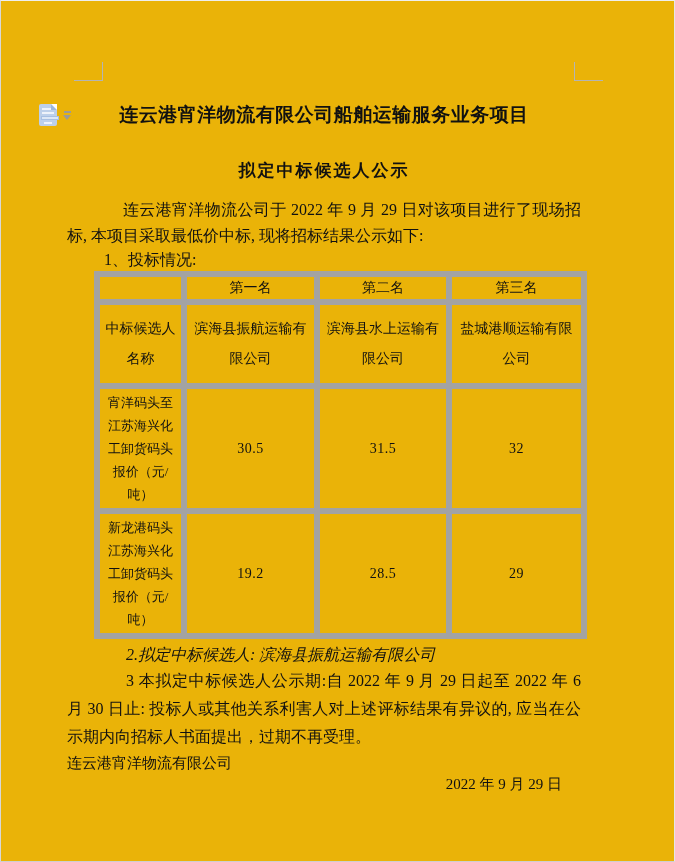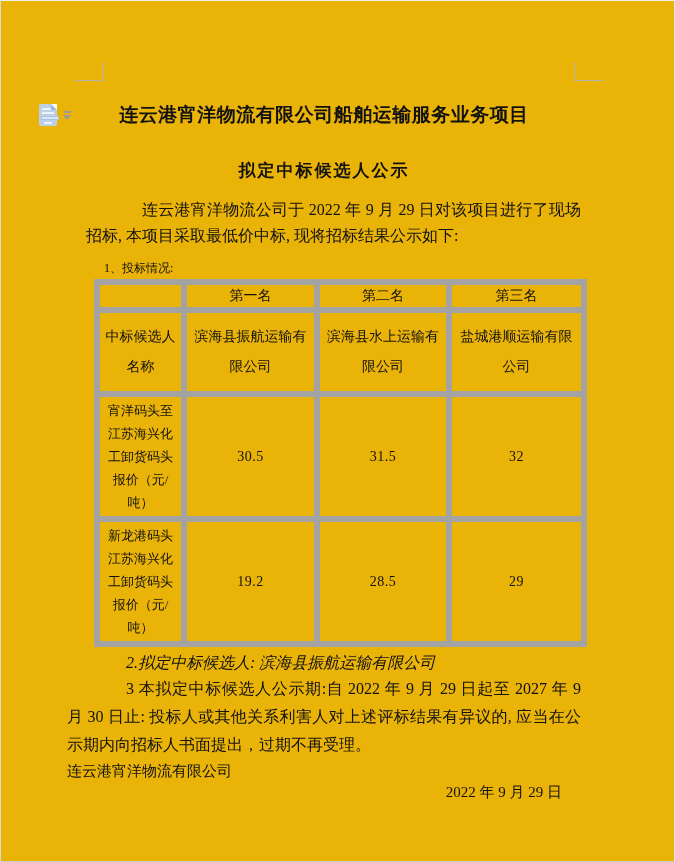--- a/index.html
+++ b/index.html
@@ -80,25 +80,24 @@
     text-align: center;
     font-size: 17px; font-weight: bold;
     letter-spacing: 2px;
     line-height: 22px;
   }
   .para-intro {
     margin-top: 15px;
     font-size: 16px; line-height: 26px;
     text-indent: 56px;
     text-align: justify;
-    margin-left: 19px;
   }
   .sec1 {
-    margin-top: 8px;
-    font-size: 12px; line-height: 22px;
+    margin-top: 0;
+    font-size: 16px; line-height: 22px;
     padding-left: 37px;
   }
   table.bid {
     margin-left: 27px;
     border-collapse: collapse;
     table-layout: fixed;
     width: 487px;
     font-size: 14px;
   }
   table.bid td {
@@ -209,20 +208,20 @@
         <td class="lbl">新龙港码头江苏海兴化工卸货码头报价（元/吨）</td>
         <td class="num">19.2</td>
         <td class="num">28.5</td>
         <td class="num">29</td>
       </tr>
     </tbody>
       </table>
 
     <div class="sec2">2.拟定中标候选人: 滨海县振航运输有限公司</div>
 
-    <div class="para3">3 本拟定中标候选人公示期:自 2022 年 9 月 29 日起至 2027 年 9 月 30 日止: 投标人或其他关系利害人对上述评标结果有异议的, 应当在公示期内向招标人书面提出，过期不再受理。</div>
+    <div class="para3">3 本拟定中标候选人公示期:自 2022 年 9 月 29 日起至 2022 年 6 月 30 日止: 投标人或其他关系利害人对上述评标结果有异议的, 应当在公示期内向招标人书面提出，过期不再受理。</div>
 
 
     <div class="sig-company">连云港宵洋物流有限公司</div>
     <div class="sig-date">2022 年 9 月 29 日</div>
 
   </div>
 </div>
 
 </body></html>

